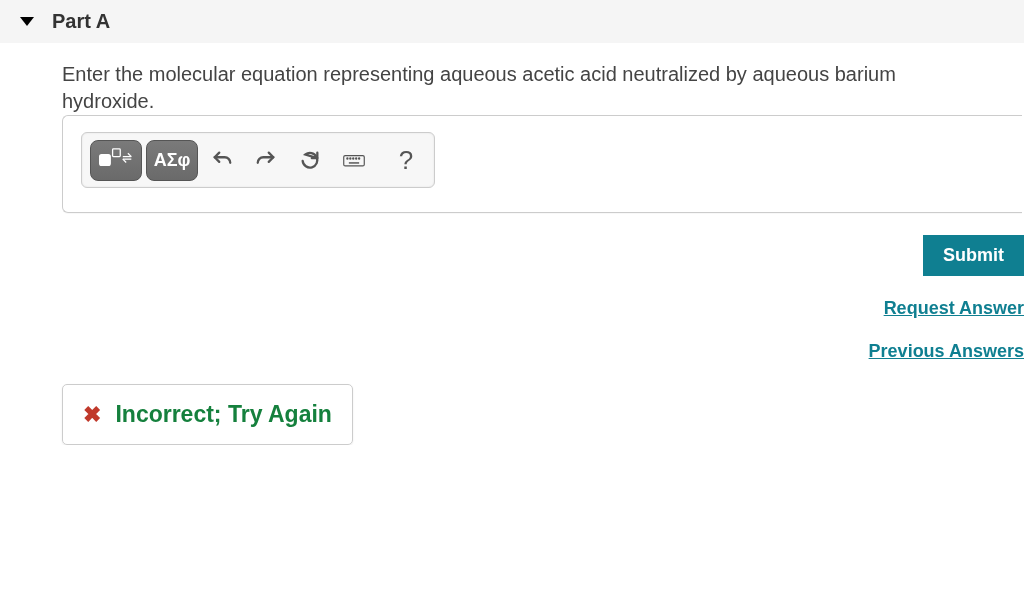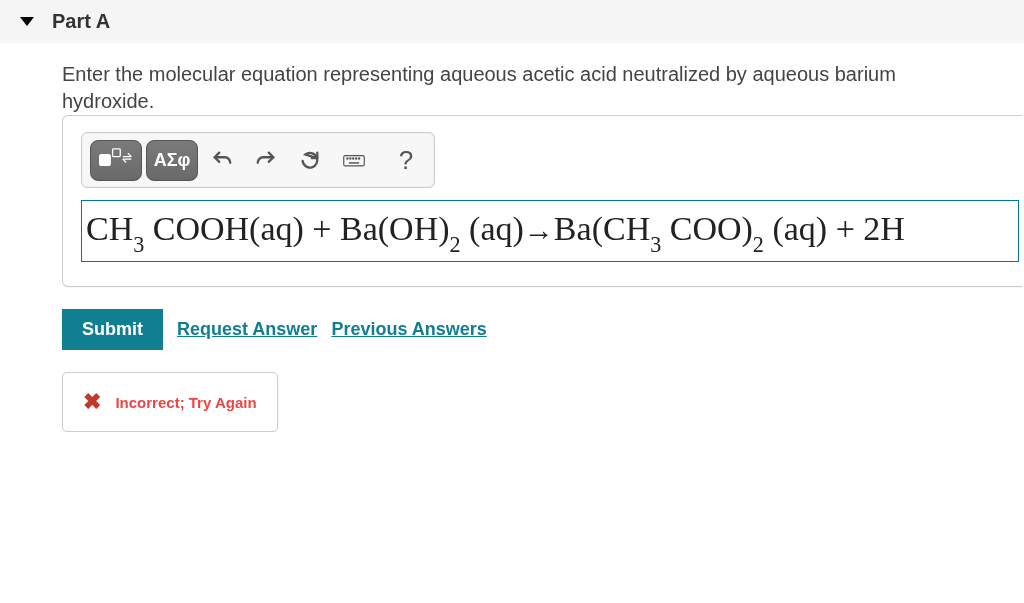--- a/index.html
+++ b/index.html
@@ -117,22 +117,23 @@
   .equation-box sub {
     font-size: 0.65em;
     vertical-align: sub;
     position: relative;
     top: 4px;
   }
   .arrow { font-size: 30px; }
   .submit-row {
     margin-top: 22px;
     display: flex;
-    align-items: center;
-    gap: 14px;
+    align-items: flex-end;
+    gap: 22px;
+    flex-direction: column;
   }
   .submit-btn {
     background: #0f7f91;
     color: #fff;
     border: none;
     padding: 10px 20px;
     font-size: 18px;
     font-weight: bold;
     cursor: pointer;
   }
@@ -152,23 +153,23 @@
     align-items: center;
     gap: 14px;
     box-shadow: 0 1px 2px rgba(0,0,0,0.08);
   }
   .feedback-box .x {
     color: #c0392b;
     font-size: 22px;
     font-weight: bold;
   }
   .feedback-box .msg {
-    font-size: 15px;
-    font-weight: bold;
-    color: #ef4444;
+    font-size: 23px;
+    font-weight: bold;
+    color: #15803d;
   }
 </style>
 </head>
 <body>
 
 <div class="part-header">
   <div class="tri"></div>
   <div class="title">Part A</div>
 </div>
 
@@ -215,21 +216,20 @@
           <circle cx="10" cy="8" r="0.8" fill="#555"></circle>
           <circle cx="14" cy="8" r="0.8" fill="#555"></circle>
           <circle cx="18" cy="8" r="0.8" fill="#555"></circle>
           <circle cx="22" cy="8" r="0.8" fill="#555"></circle>
           <line x1="8" y1="14" x2="22" y2="14" stroke-width="2"></line>
         </svg>
       </button>
       <button class="tb-btn tb-help">?</button>
     </div>
 
-    <div class="equation-box">CH<sub>3</sub> COOH(aq) + Ba(OH)<sub>2</sub> (aq)<span class="arrow">→</span>Ba(CH<sub>3</sub> COO)<sub>2</sub> (aq) + 2H</div>
   </div>
 
   <div class="submit-row">
     <button class="submit-btn">Submit</button>
     <a class="link-secondary">Request Answer</a>
     <a class="link-secondary">Previous Answers</a>
   </div>
 
   <div class="feedback-box">
     <span class="x">✖</span>

